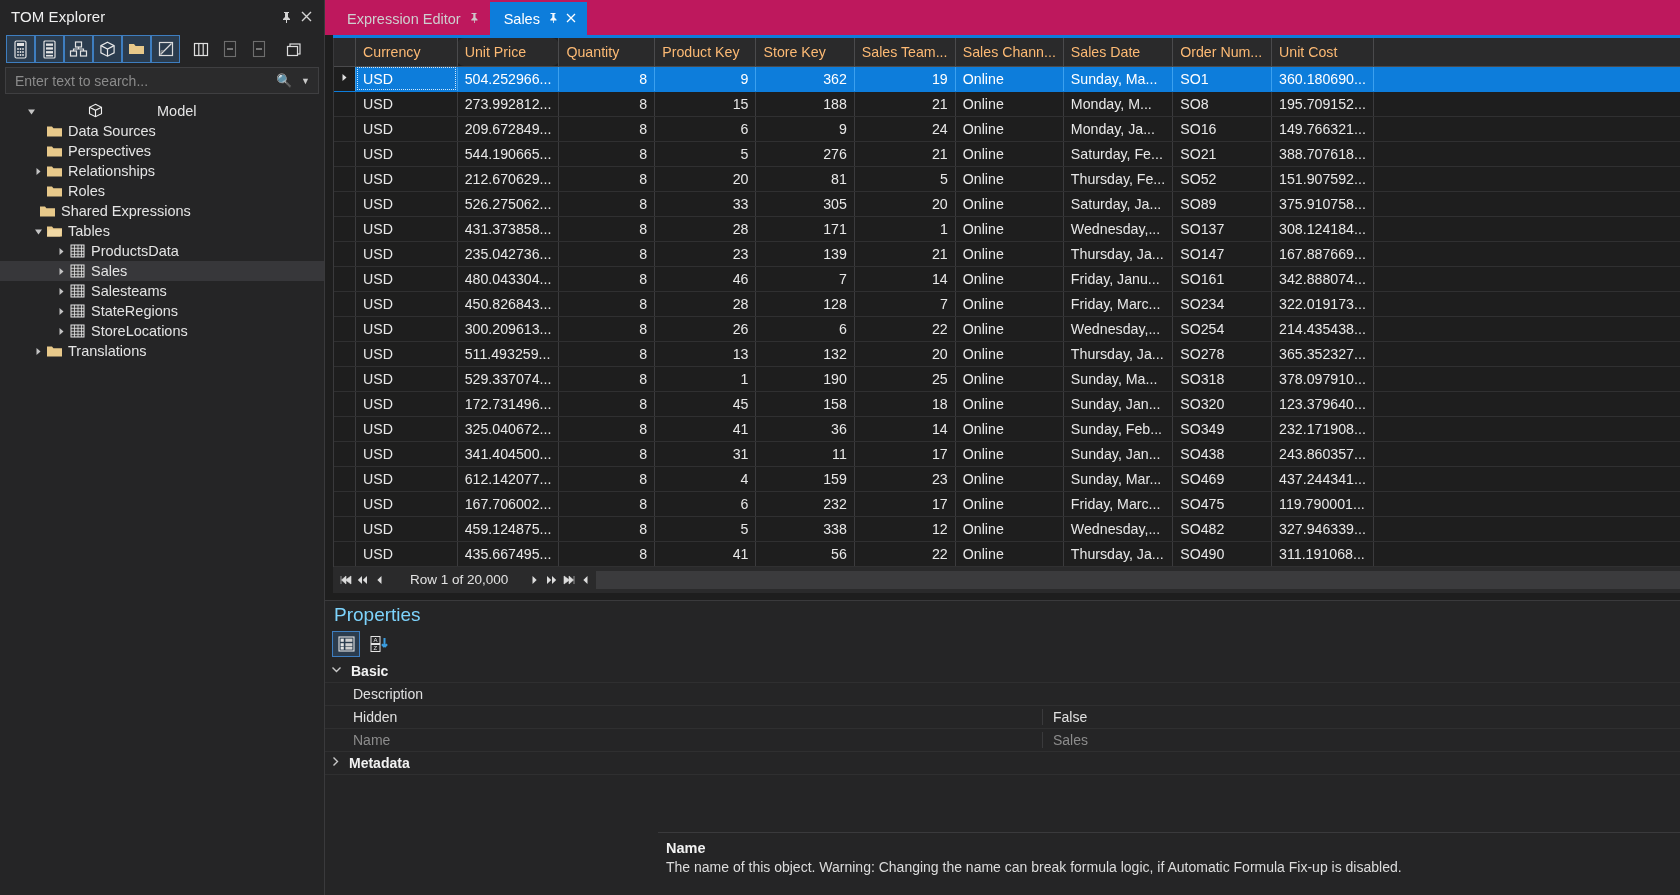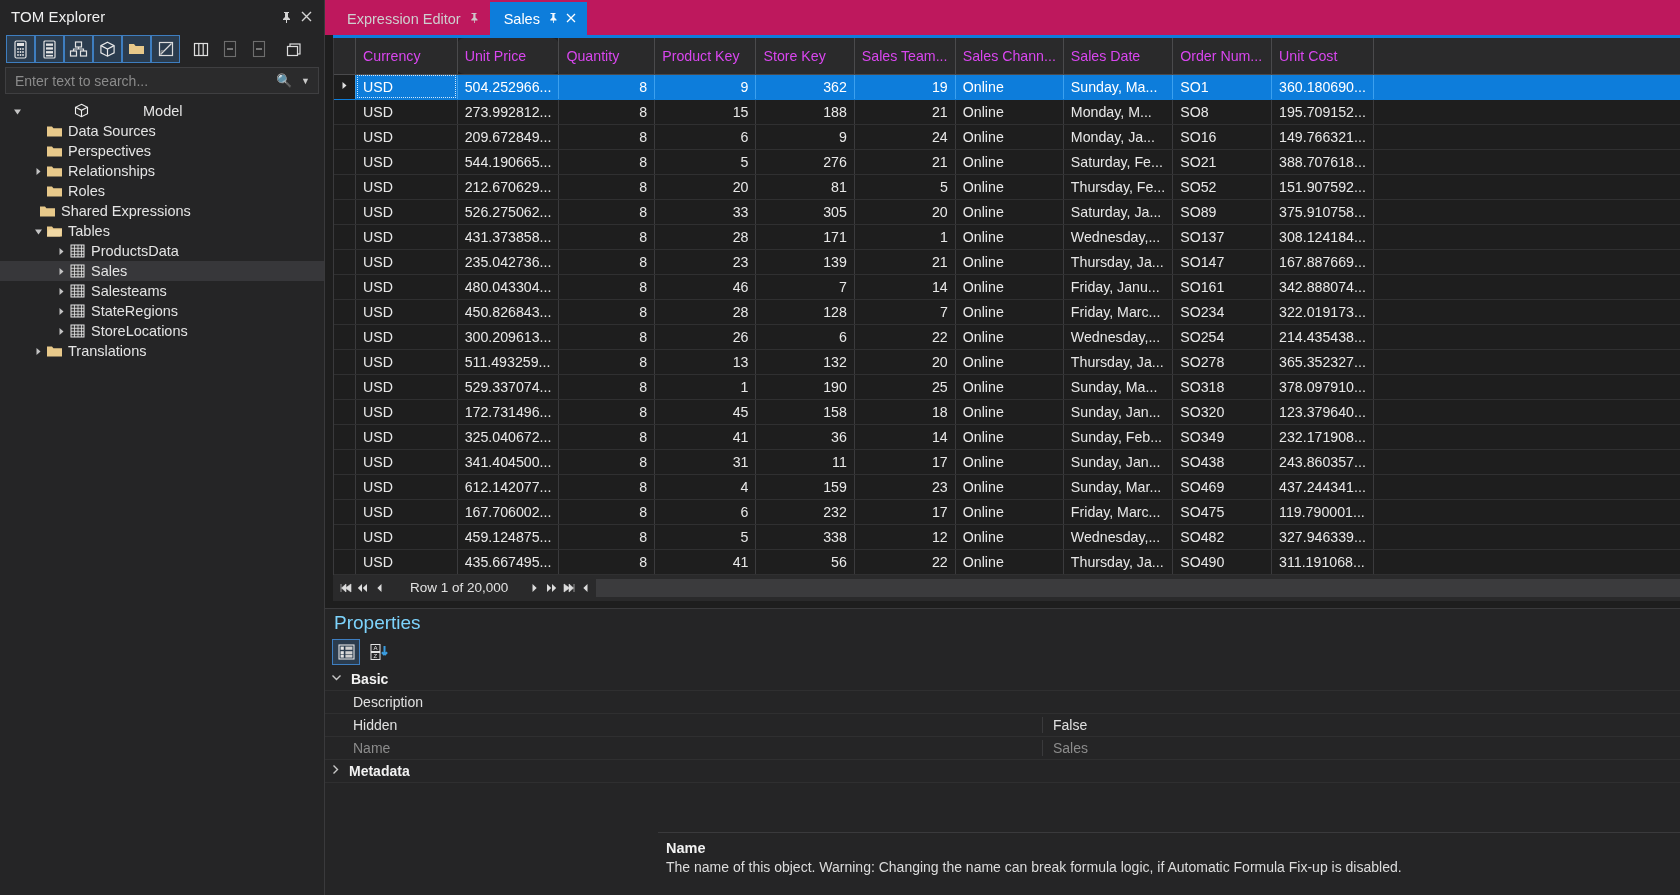--- a/index.html
+++ b/index.html
@@ -81,22 +81,22 @@
   .tab.active { background: #0d7ddb; color: #ffffff; }
   .tab .pin { font-size: 11px; opacity: .95; }
   .tab .xc { font-size: 13px; line-height: 1; }
 
   
   .gridwrap { flex: 0 0 auto; position: relative; }
   .gridtop-line { height: 3px; background: #0d7ddb; margin-left: 8px; }
   .dgv { background: #1e1e1e; margin-left: 8px; border-left: 1px solid #3a3a3c; }
   table.grid { border-collapse: collapse; table-layout: fixed; font-size: 14.2px; }
   table.grid th {
-    background: #2a2a2b; color: #d946ef; font-weight: normal; text-align: left;
-    height: 36px; padding: 0 7px; border-right: 1px solid #4a4a4c; border-bottom: 1px solid #4a4a4c;
+    background: #2a2a2b; color: #fdba74; font-weight: normal; text-align: left;
+    height: 28px; padding: 0 7px; border-right: 1px solid #4a4a4c; border-bottom: 1px solid #4a4a4c;
     white-space: nowrap; overflow: hidden; cursor: pointer;
   }
   table.grid th.rowsel-h { width: 19px; padding: 0; background:#2a2a2b; }
   table.grid td {
     height: 25px; padding: 0 7px; border-right: 1px solid #3b3b3d; border-bottom: 1px solid #303031;
     white-space: nowrap; overflow: hidden; color: #e8e8e8;
   }
   td.num { text-align: right; }
   td.rowsel {
     width: 19px; padding: 0; text-align: center; color: #d8d8d8; font-size: 8px;
@@ -238,21 +238,21 @@
     </div>
   </div>
 
   <div class="tom-search">
     <input type="text" placeholder="Enter text to search..." style="">
     <span class="search-glyph">🔍</span>
     <span class="caret-dn">▼</span>
   </div>
 
   <div class="tree" id="tree-container">
-      <div class="tnode" style="padding-left: 10px; gap: 48px;">
+      <div class="tnode" style="padding-left: 24px; gap: 48px;">
         <span class="exp">
           <svg width="9" height="9" viewBox="0 0 9 9">
             <path d="M1 2.5h7L4.5 7.5z" fill="#c4c4c4"></path>
           </svg>
         </span>
         <span class="ic">
           <svg width="17" height="16" viewBox="0 0 17 16">
             <path d="M8.5 1.3l6 3v6.4l-6 3-6-3V4.3z" fill="#2b2b2b" stroke="#f0f0f0" stroke-width="1.1"></path>
             <path d="M2.5 4.3l6 3 6-3M8.5 7.3v6.4" stroke="#f0f0f0" stroke-width="1.1" fill="none"></path>
           </svg>

